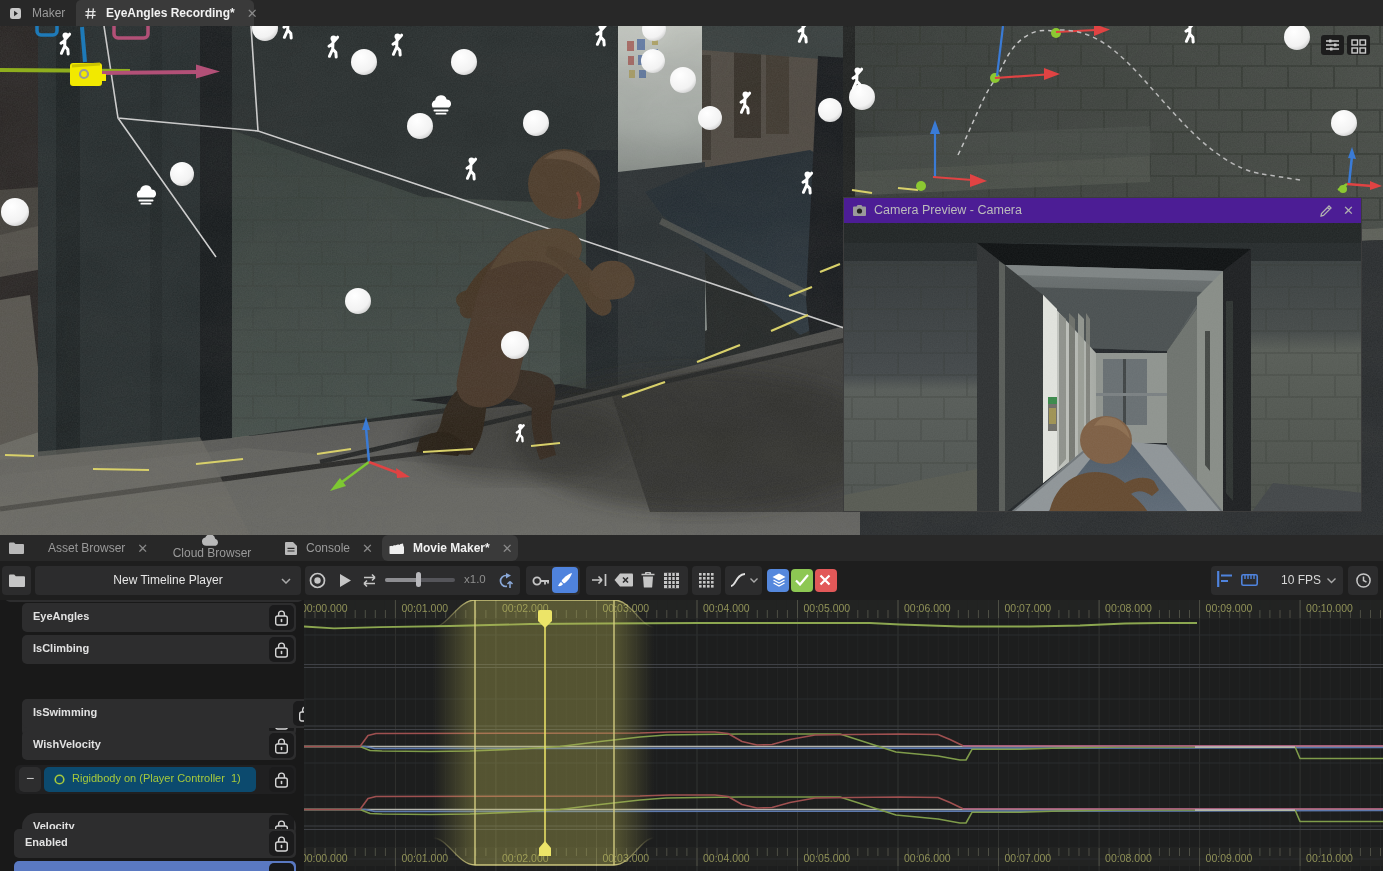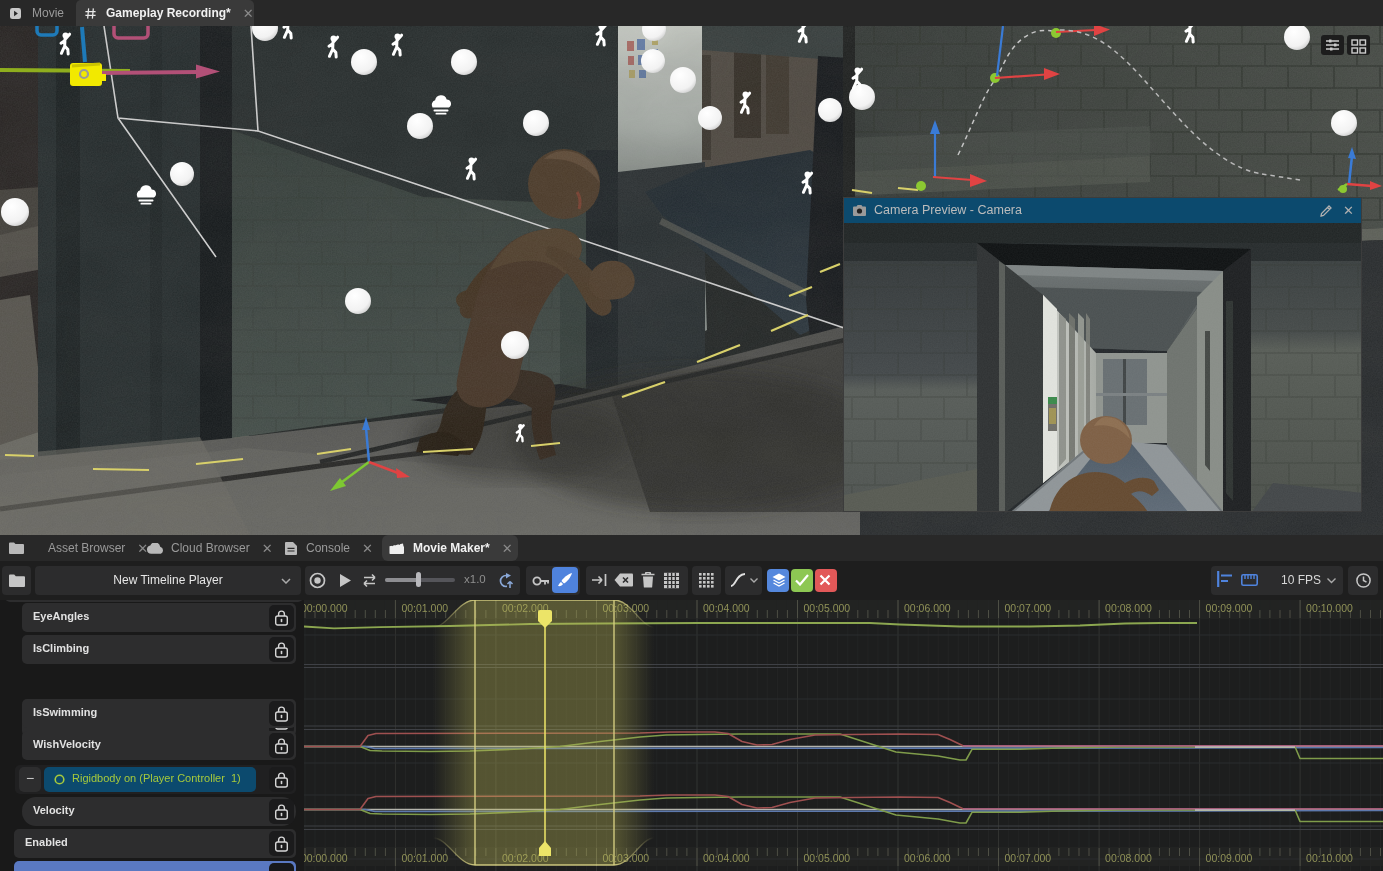--- a/index.html
+++ b/index.html
@@ -242,21 +242,21 @@
       <path d="M1326 41 H1339 M1326 45 H1339 M1326 49 H1339" stroke="#cccccc" stroke-width="1.6"></path>
       <rect x="1329" y="39.5" width="2.5" height="3" fill="#cccccc"></rect>
       <rect x="1334" y="43.5" width="2.5" height="3" fill="#cccccc"></rect>
       <rect x="1330" y="47.5" width="2.5" height="3" fill="#cccccc"></rect>
       <rect x="1352" y="40" width="5.5" height="5" fill="none" stroke="#cccccc" stroke-width="1.4"></rect>
       <rect x="1360" y="40" width="5.5" height="5" fill="none" stroke="#cccccc" stroke-width="1.4"></rect>
       <rect x="1352" y="48" width="5.5" height="5" fill="none" stroke="#cccccc" stroke-width="1.4"></rect>
       <rect x="1360" y="48" width="5.5" height="5" fill="none" stroke="#cccccc" stroke-width="1.4"></rect>
     </svg>
 <div class="abs" style="left:843px;top:197px;width:519px;height:315px;background:#232323;border:1px solid #3c3c3c;box-sizing:border-box;">
-      <div style="position:absolute;left:0;top:0;width:100%;height:25px;background:#0c4a6e;">
+      <div style="position:absolute;left:0;top:0;width:100%;height:25px;background:#4c1d95;">
         <svg width="13" height="11" viewBox="0 0 13 11" style="position:absolute;left:9px;top:7px;">
           <path d="M0 2.5 Q0 1.5 1 1.5 L3.5 1.5 L4.6 0 L8.4 0 L9.5 1.5 L12 1.5 Q13 1.5 13 2.5 L13 10 Q13 11 12 11 L1 11 Q0 11 0 10 Z" fill="#9a9a9a"></path>
           <circle cx="6.5" cy="6" r="2.6" fill="#232323"></circle>
         </svg>
         <span style="position:absolute;left:30px;top:5px;font-size:12.5px;color:#bcbcbc;">Camera Preview - Camera</span>
         <svg width="12" height="12" viewBox="0 0 12 12" style="position:absolute;left:476px;top:7px;">
           <path d="M1 11 L3.5 10.5 L11 3 L9 1 L1.5 8.5 Z M7.5 2.5 L9.5 4.5" stroke="#b0b0b0" stroke-width="1.3" fill="none"></path>
         </svg>
         <span style="position:absolute;left:499px;top:5px;color:#b0b0b0;font-size:13px;">✕</span>
       </div>
@@ -329,39 +329,39 @@
         <polygon points="1250,512 1362,512 1362,492 1272,482" fill="#424648"></polygon>
         <rect x="843" y="222" width="517" height="288" filter="url(#grain)" opacity="0.4" fill-opacity="0"></rect>
       </svg>
     </div>
 <div id="topbar" class="abs">
       <div class="tab" style="left:4px;width:66px;">
         <svg width="11" height="11" viewBox="0 0 14 14" style="margin-left:6px">
           <rect x="0" y="0" width="14" height="14" rx="3" fill="#c9c9c9"></rect>
           <path d="M5.2 3.6 L10 7 L5.2 10.4 Z" fill="#2a2a2a"></path>
         </svg>
-        <span style="margin-left:11px;">Movie</span>
+        <span style="margin-left:11px;">Maker</span>
       </div>
       <div class="tab active" style="left:76px;width:178px;">
         <svg width="11" height="11" viewBox="0 0 14 14" style="margin-left:9px">
           <path d="M4.6 0.5 L3.4 13.5 M10.6 0.5 L9.4 13.5 M0.5 4.5 L13.5 4.5 M0.5 9.5 L13.5 9.5" stroke="#e8e8e8" stroke-width="1.6" fill="none"></path>
         </svg>
-        <span style="margin-left:10px;">Gameplay Recording*</span>
+        <span style="margin-left:10px;">EyeAngles Recording*</span>
         <span class="x">✕</span>
       </div>
     </div>
 <div id="tabbar2" class="abs">
       <div class="tab" style="left:4px;width:131px;">
         <svg width="15" height="12" viewBox="0 0 15 12" style="margin-left:5px">
           <path d="M0 1.5 Q0 0.5 1 0.5 L5 0.5 L6.5 2 L14 2 Q15 2 15 3 L15 11 Q15 12 14 12 L1 12 Q0 12 0 11 Z" fill="#b9b9b9"></path>
         </svg>
         <span style="margin-left:24px;">Asset Browser</span>
         <span class="x">✕</span>
       </div>
-      <div class="tab" style="left:143px;width:130px;">
+      <div class="tab" style="left:143px;width:130px;flex-direction:column;">
         <svg width="16" height="11" viewBox="0 0 16 11" style="margin-left:4px">
           <path d="M4.2 10.8 a4.2 4.2 0 0 1 -0.9 -8.3 a5.2 5.2 0 0 1 9.9 1.2 a3.6 3.6 0 0 1 -0.9 7.1 Z" fill="#b9b9b9"></path>
         </svg>
         <span style="margin-left:8px;">Cloud Browser</span>
         <span class="x">✕</span>
       </div>
       <div class="tab" style="left:281px;width:99px;">
         <svg width="12" height="13" viewBox="0 0 12 13" style="margin-left:4px">
           <path d="M0 1 Q0 0 1 0 L8 0 L12 4 L12 12 Q12 13 11 13 L1 13 Q0 13 0 12 Z" fill="#b9b9b9"></path>
           <path d="M2.5 6.4 H9.5 M2.5 9 H9.5" stroke="#282828" stroke-width="1.2"></path>
@@ -521,21 +521,21 @@
       <div class="trow" style="top:67px;margin-top:40px;">
         <span class="lbl">IsDucking</span>
         <span class="lock">
           <svg width="13" height="16" viewBox="0 0 13 16">
             <rect x="0.7" y="6" width="11.6" height="9" rx="2" fill="none" stroke="#d6d6d6" stroke-width="1.4"></rect>
             <path d="M3.6 6 V4 a2.9 2.9 0 0 1 5.8 0 V6" fill="none" stroke="#d6d6d6" stroke-width="1.4"></path>
             <rect x="5.7" y="8.8" width="1.6" height="3.4" rx="0.8" fill="#d6d6d6"></rect>
           </svg>
         </span>
       </div>
-      <div class="trow" style="top:99px;">
+      <div class="trow" style="top:99px;padding-left:24px;">
         <span class="lbl">IsSwimming</span>
         <span class="lock">
           <svg width="13" height="16" viewBox="0 0 13 16">
             <rect x="0.7" y="6" width="11.6" height="9" rx="2" fill="none" stroke="#d6d6d6" stroke-width="1.4"></rect>
             <path d="M3.6 6 V4 a2.9 2.9 0 0 1 5.8 0 V6" fill="none" stroke="#d6d6d6" stroke-width="1.4"></path>
             <rect x="5.7" y="8.8" width="1.6" height="3.4" rx="0.8" fill="#d6d6d6"></rect>
           </svg>
         </span>
       </div>
       <div class="trow" style="top:131px;">
@@ -557,21 +557,21 @@
           <span style="position:absolute;left:28px;top:5px;color:#a6c93c;font-size:11px;">Rigidbody on (Player Controller&nbsp;&nbsp;1)</span>
         </div>
         <span class="lock">
           <svg width="13" height="16" viewBox="0 0 13 16">
             <rect x="0.7" y="6" width="11.6" height="9" rx="2" fill="none" stroke="#d6d6d6" stroke-width="1.4"></rect>
             <path d="M3.6 6 V4 a2.9 2.9 0 0 1 5.8 0 V6" fill="none" stroke="#d6d6d6" stroke-width="1.4"></path>
             <rect x="5.7" y="8.8" width="1.6" height="3.4" rx="0.8" fill="#d6d6d6"></rect>
           </svg>
         </span>
       </div>
-      <div class="trow" style="top:197px;border-radius:14px;">
+      <div class="trow" style="top:213px;border-radius:14px;">
         <span class="lbl">Velocity</span>
         <span class="lock">
           <svg width="13" height="16" viewBox="0 0 13 16">
             <rect x="0.7" y="6" width="11.6" height="9" rx="2" fill="none" stroke="#d6d6d6" stroke-width="1.4"></rect>
             <path d="M3.6 6 V4 a2.9 2.9 0 0 1 5.8 0 V6" fill="none" stroke="#d6d6d6" stroke-width="1.4"></path>
             <rect x="5.7" y="8.8" width="1.6" height="3.4" rx="0.8" fill="#d6d6d6"></rect>
           </svg>
         </span>
       </div>
       <div class="trow" style="top:229px;left:14px;width:282px;">

